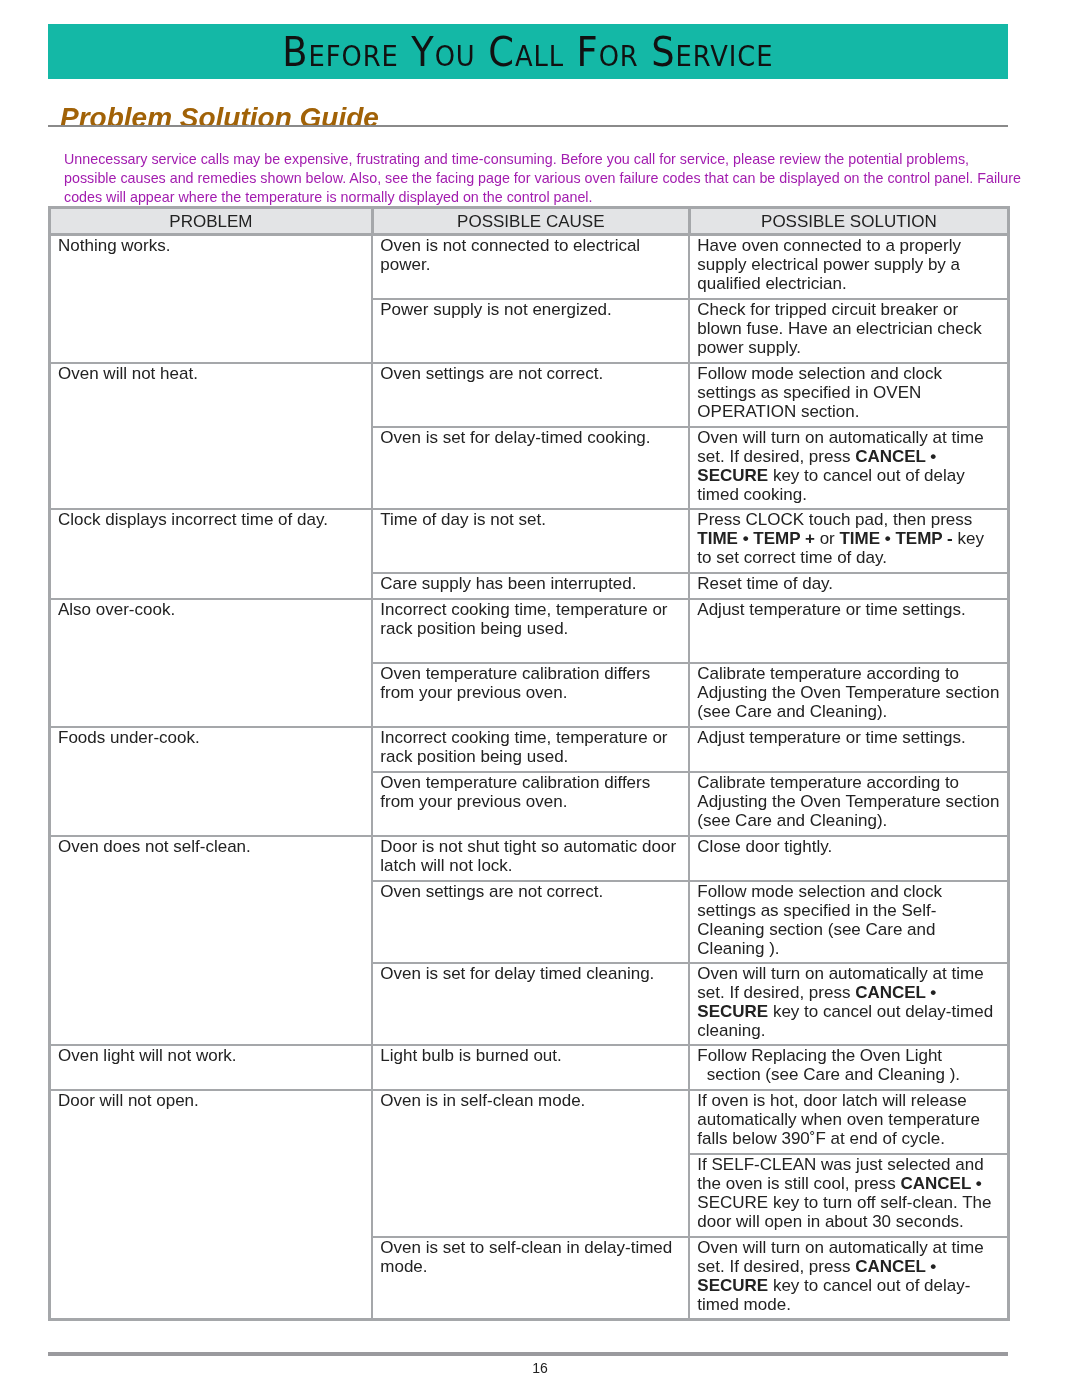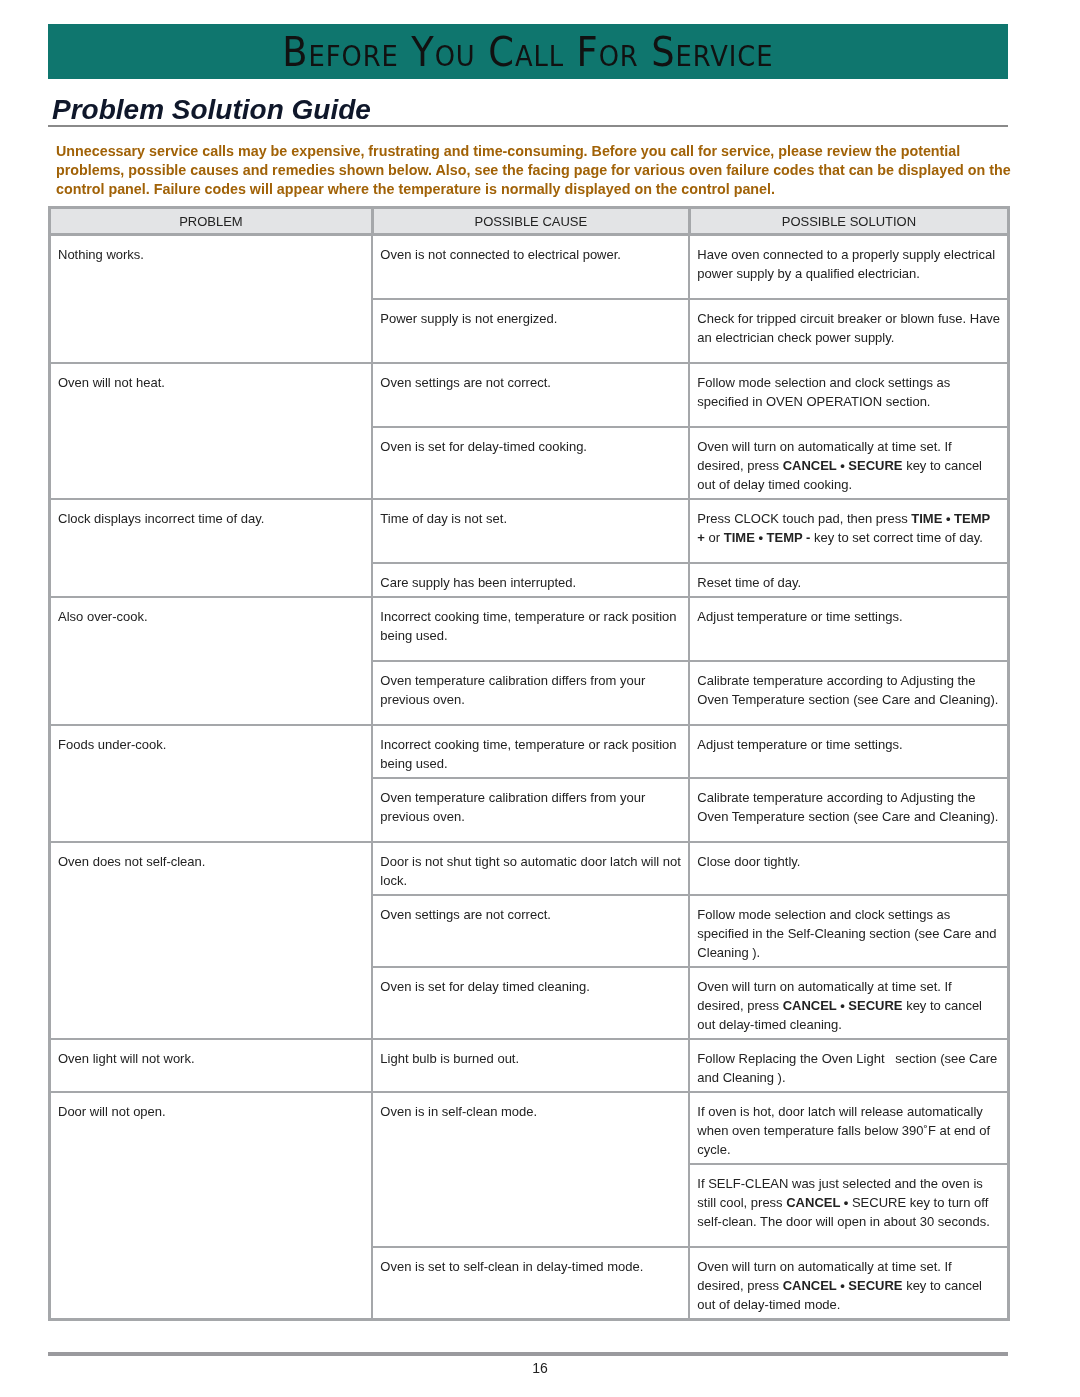--- a/index.html
+++ b/index.html
@@ -1,31 +1,31 @@
 <!DOCTYPE html>
 <html><head>
 <meta charset="utf-8">
 <style>
   html, body { margin: 0; padding: 0; background: #ffffff; }
   body { width: 1080px; height: 1397px; position: relative; overflow: hidden;
          font-family: "Liberation Sans", sans-serif; color: #1a1a1a; }
   .banner { position: absolute; left: 48px; top: 24px; width: 960px; height: 55px;
-            background: #0f766e; display: flex; align-items: center; justify-content: center; }
+            background: #14b8a6; display: flex; align-items: center; justify-content: center; }
   .banner-title { font-family: "DejaVu Sans", sans-serif; font-size: 40px; font-variant: small-caps;
                   letter-spacing: 1px; color: #111; font-weight: normal; transform: scaleX(0.92); }
   .guide-title { position: absolute; left: 48px; top: 90px; font-size: 28px; font-weight: bold;
-                 font-style: italic; color: #0f172a; margin: 4px; }
+                 font-style: italic; color: #a16207; margin: 12px; }
   .title-rule { position: absolute; left: 48px; top: 125px; width: 960px; height: 2px; background: #8a8a8a; }
   .intro { position: absolute; left: 48px; top: 134px; width: 960px; font-size: 14.3px; line-height: 19px;
-           color: #a16207; margin: 8px; font-weight: bold; }
+           color: #a21caf; margin: 16px; }
   table.guide { position: absolute; left: 48px; top: 206px; width: 962px; border-collapse: collapse;
-                font-size: 13px; line-height: 19px; border: 3px solid #a5a7aa; }
+                font-size: 17px; line-height: 19px; border: 3px solid #a5a7aa; }
   table.guide th { background: #e3e4e6; font-weight: normal; text-align: center; padding: 2px 6px;
                    height: 20px; border: 3px solid #a5a7aa; color: #222; }
-  table.guide td { vertical-align: top; padding: 9px 6px 4px 7px; border: 2px solid #a5a7aa; color: #222; }
+  table.guide td { vertical-align: top; padding: 0 6px 4px 7px; border: 2px solid #a5a7aa; color: #222; }
   .col-p { width: 312px; } .col-c { width: 306px; } .col-s { width: 308px; }
   td.sol b { font-weight: bold; text-align: center; }
   .footer-rule { position: absolute; left: 48px; top: 1352px; width: 960px; height: 4px; background: #9a9a9e; }
   .page-num { position: absolute; left: 0; width: 1080px; top: 1360px; text-align: center; font-size: 14px; color: #222; }
 </style>
 </head>
 <body>
 
 <div class="banner">
   <span class="banner-title">Before You Call For Service</span>

